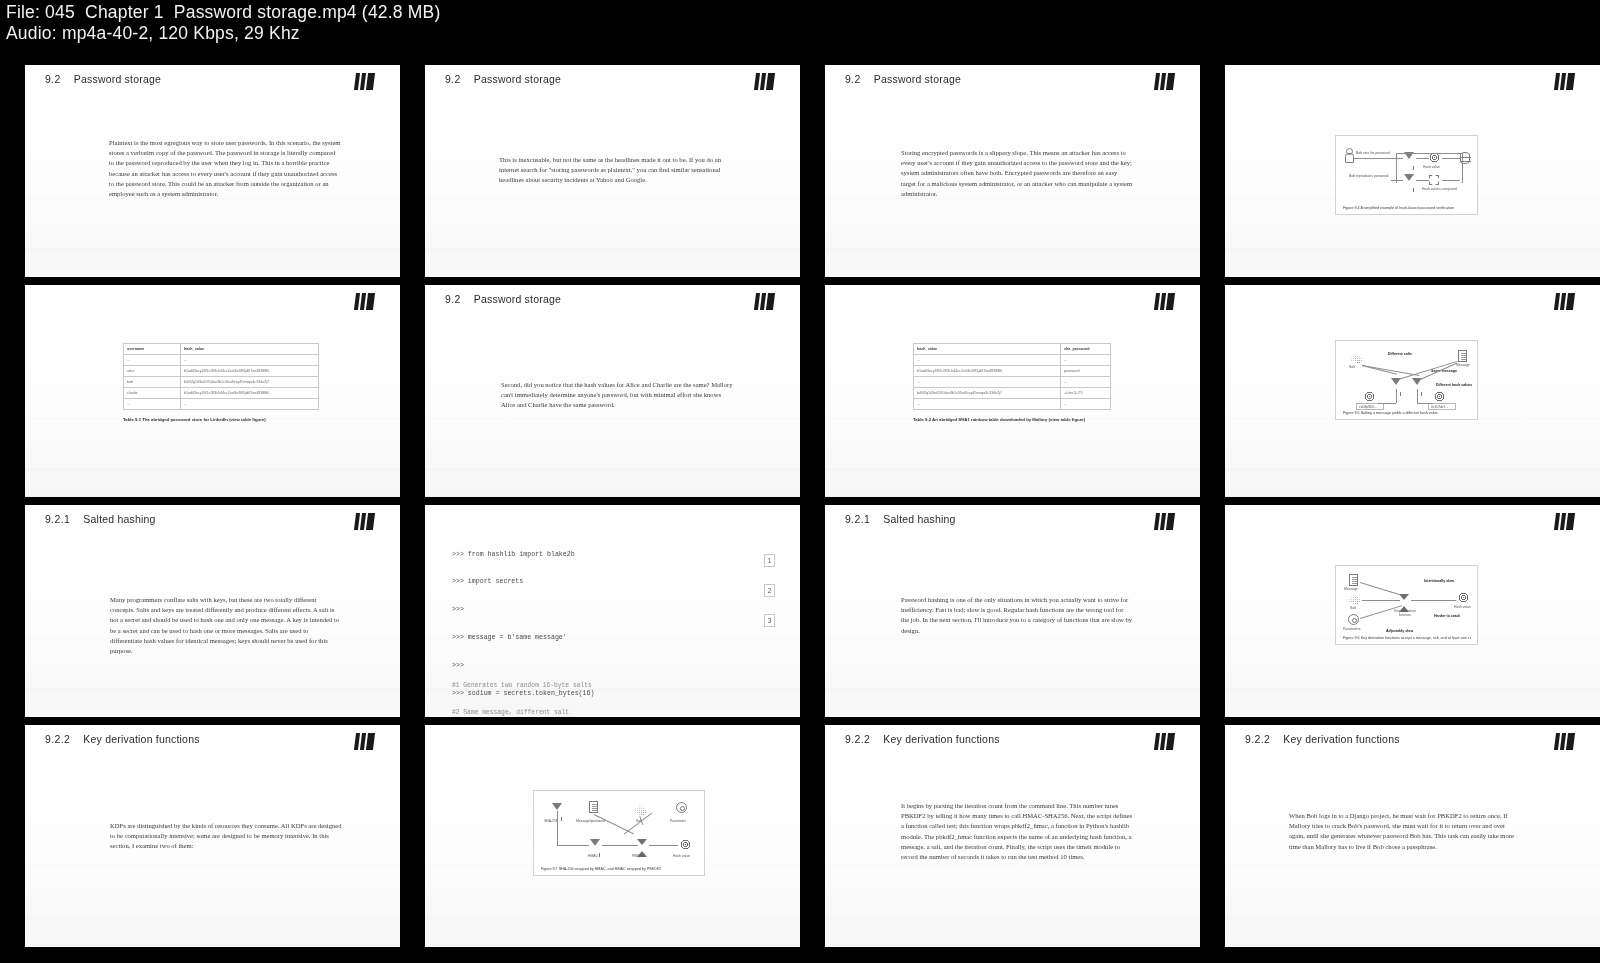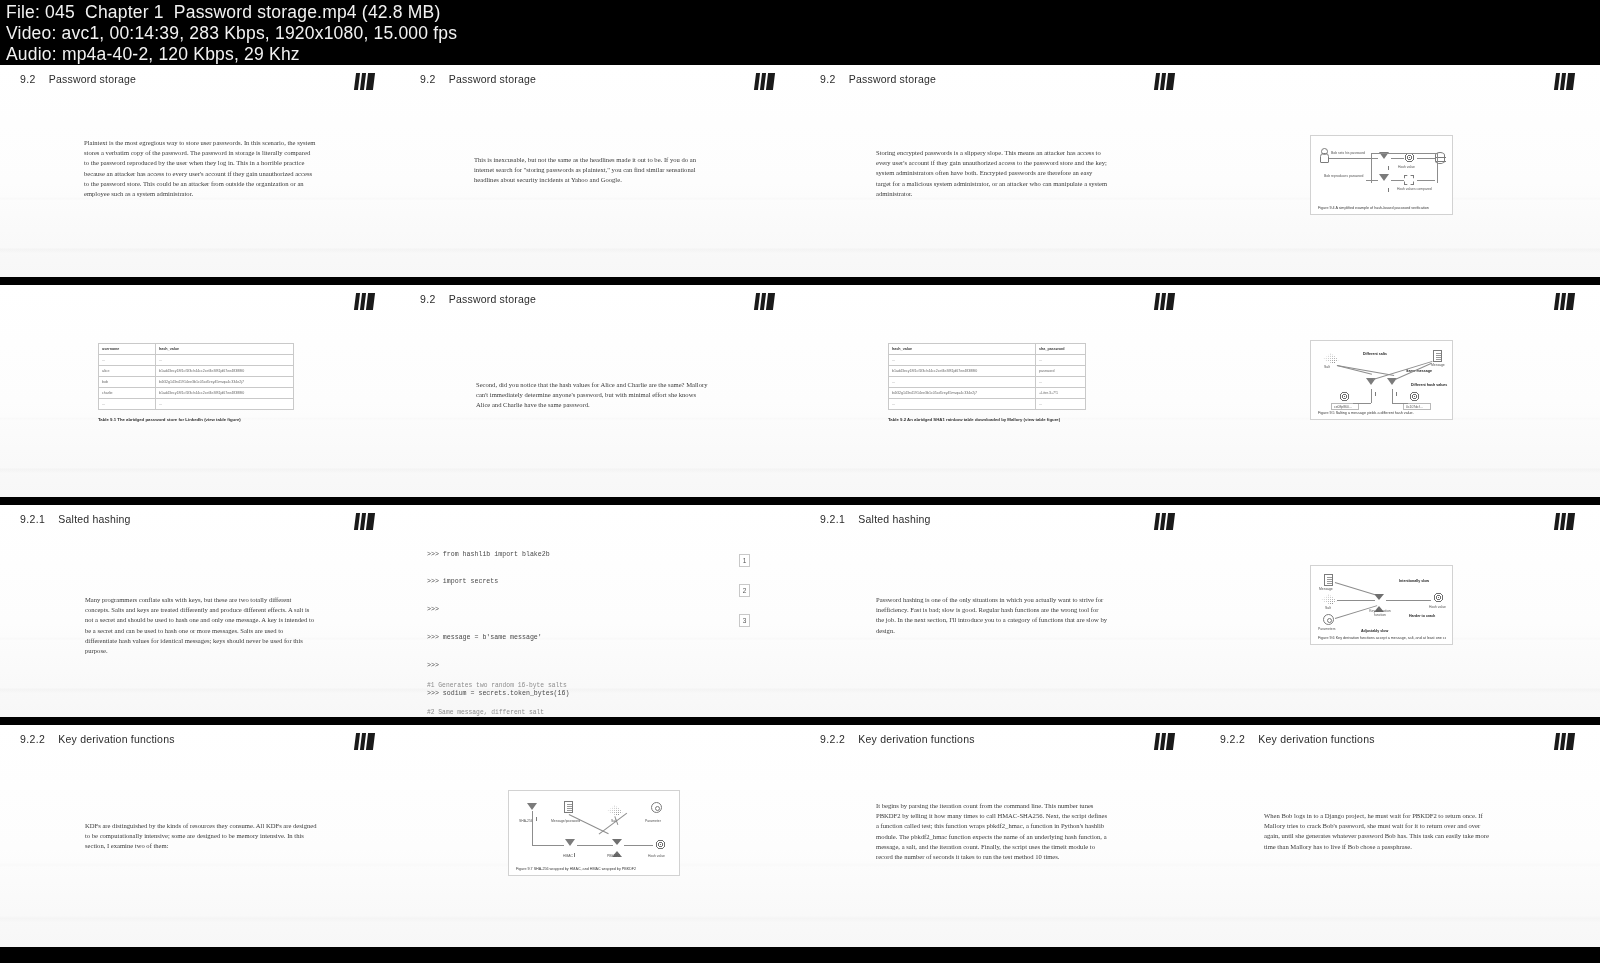--- a/index.html
+++ b/index.html
@@ -42,20 +42,21 @@
     flex: 0 0 auto;
   }
   .sheet-row.r1 { height: 216px; border-top: 0; }
   .sheet-row.r4 { height: 230px; }
   .thumb {
     position: relative;
     width: 400px;
     height: 100%;
     background: #ffffff;
     overflow: hidden;
+    margin-left: 25px;
   }
   .thumb .page {
     position: absolute;
     inset: 0;
     background: linear-gradient(180deg,#ffffff 0%,#fdfdfd 55%,#f7f7f7 100%);
   }
   
   .thumb .page::after {
     content: "";
     position: absolute;
@@ -217,21 +218,20 @@
   .ic-puzzle { width: 10px; height: 10px; border: 0.7px solid #7b7b7b;
     clip-path: polygon(0 0,33% 0,33% 14%,66% 14%,66% 0,100% 0,100% 33%,86% 33%,86% 66%,100% 66%,100% 100%,66% 100%,66% 86%,33% 86%,33% 100%,0 100%,0 66%,14% 66%,14% 33%,0 33%); }
   .arr { position: absolute; background: #8d8d8d; height: 0.6px; }
   .arr.v { width: 0.6px; height: auto; }
 </style>
 </head>
 <body>
 
 <div id="meta-header">
   <div class="meta-line">File: 045  Chapter 1  Password storage.mp4 (42.8 MB)</div>
-  <div class="meta-line">Video: avc1, 00:14:39, 283 Kbps, 1920x1080, 15.000 fps</div>
   <div class="meta-line">Audio: mp4a-40-2, 120 Kbps, 29 Khz</div>
 </div>
 
 <div id="sheet">
 
   <div class="sheet-row r1">
 
     <div class="thumb">
       <div class="page"></div>
       <div class="slide-head">

